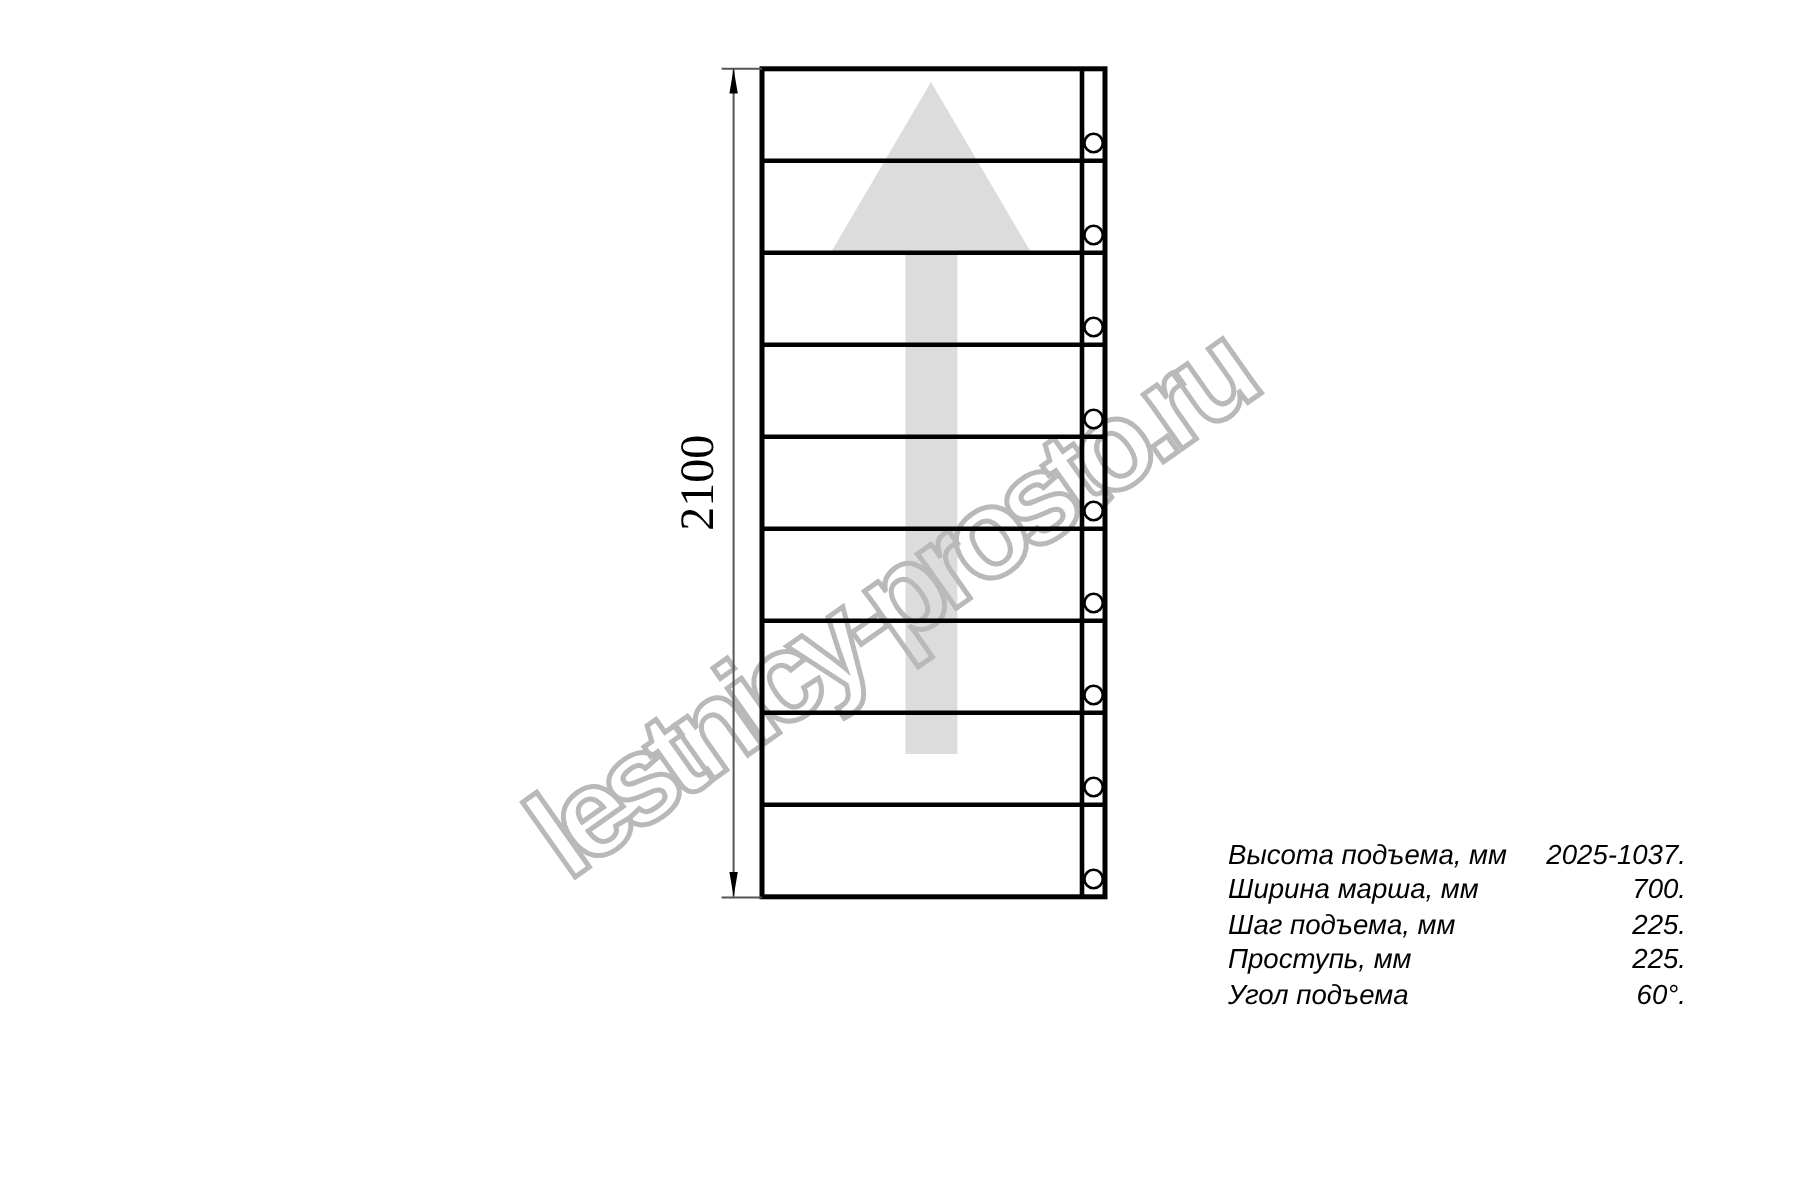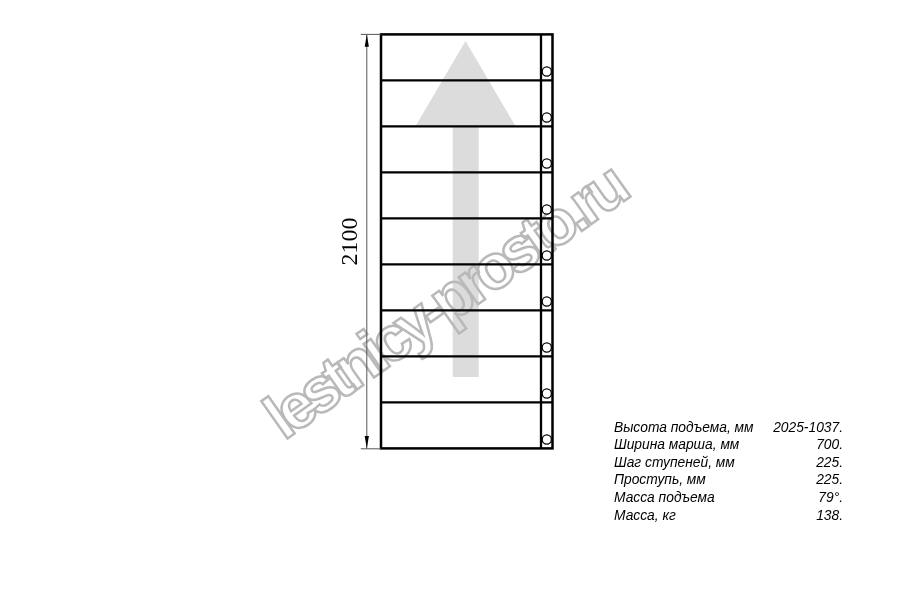--- a/index.html
+++ b/index.html
@@ -63,32 +63,28 @@
         <span>Высота подъема, мм</span>
         <span>2025-1037.</span>
       </div>
 
   <div class="row">
         <span>Ширина марша, мм</span>
         <span>700.</span>
       </div>
 
   <div class="row">
-        <span>Шаг ступеней, мм</span>
+        <span>Шаг подъема, мм</span>
         <span>225.</span>
       </div>
 
   <div class="row">
         <span>Проступь, мм</span>
         <span>225.</span>
       </div>
 
   <div class="row">
-        <span>Масса подъема</span>
-        <span>79°.</span>
+        <span>Угол подъема</span>
+        <span>60°.</span>
       </div>
 
-  <div class="row">
-        <span>Масса, кг</span>
-        <span>138.</span>
-      </div>
 </div>
 </div>
 
 </body></html>

